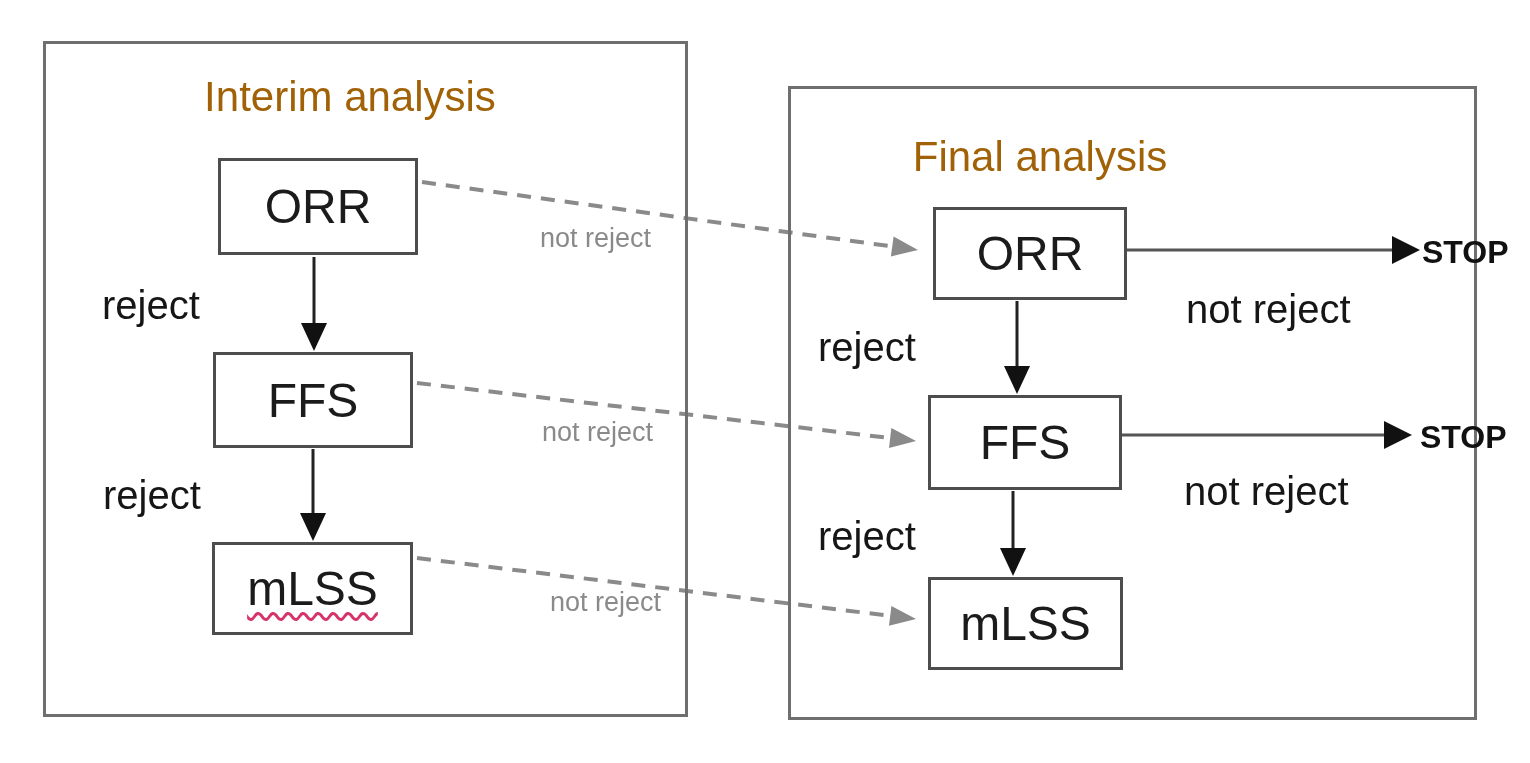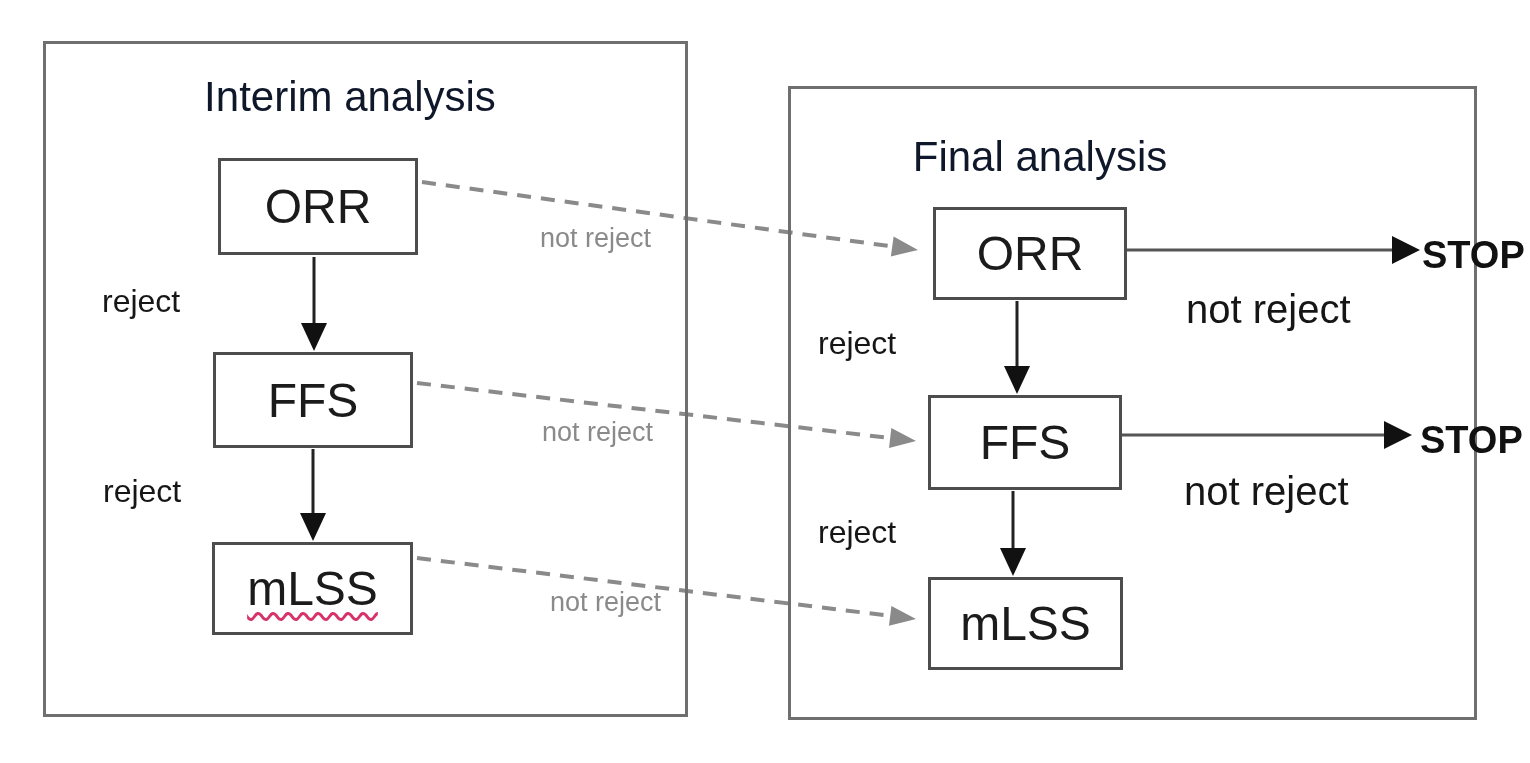--- a/index.html
+++ b/index.html
@@ -3,45 +3,45 @@
 <meta charset="utf-8">
 <style>
   html,body{margin:0;padding:0;background:#fff;}
   .canvas{
     position:relative;width:1530px;height:763px;background:#ffffff;
     font-family:"Liberation Sans",sans-serif;color:#1b1b1b;overflow:hidden;
   }
   .panel{position:absolute;border:3px solid #6f6f6f;background:transparent;}
   .panel-interim{left:43px;top:41px;width:639px;height:670px;}
   .panel-final{left:788px;top:86px;width:683px;height:628px;}
-  .panel-title{position:absolute;font-size:42px;font-weight:400;line-height:1;text-align:center;color:#0f172a;}
+  .panel-title{position:absolute;font-size:42px;font-weight:400;line-height:1;text-align:center;color:#a16207;}
   .title-interim{left:140px;top:76px;width:420px;}
   .title-final{left:830px;top:136px;width:420px;}
   .node{
     position:absolute;border:3px solid #4d4d4d;background:#ffffff;
     display:flex;align-items:center;justify-content:center;
     font-size:48px;color:#1b1b1b;box-sizing:border-box;
   }
   .n-i-orr {left:218px;top:158px;width:200px;height:97px;}
   .n-i-ffs {left:213px;top:352px;width:200px;height:96px;}
   .n-i-mlss{left:212px;top:542px;width:201px;height:93px;}
   .n-f-orr {left:933px;top:207px;width:194px;height:93px;}
   .n-f-ffs {left:928px;top:395px;width:194px;height:95px;}
   .n-f-mlss{left:928px;top:577px;width:195px;height:93px;}
   .squiggle{text-decoration-line:underline;text-decoration-style:wavy;
     text-decoration-color:#d6336c;text-decoration-thickness:3px;text-underline-offset:7px;}
   .lbl{position:absolute;line-height:1;white-space:nowrap;}
-  .lbl-reject{font-size:32px;color:#161616;}
+  .lbl-reject{font-size:40px;color:#161616;}
   .r-i1{left:102px;top:285px;} .r-i2{left:103px;top:475px;}
   .r-f1{left:818px;top:327px;} .r-f2{left:818px;top:516px;}
   .lbl-notreject-black{font-size:40px;color:#161616;}
   .nr-f1{left:1186px;top:289px;} .nr-f2{left:1184px;top:471px;}
   .lbl-notreject-gray{font-size:27px;color:#8a8a8a;}
   .nr-c1{left:540px;top:225px;} .nr-c2{left:542px;top:419px;} .nr-c3{left:550px;top:589px;}
-  .lbl-stop{font-size:38px;font-weight:700;color:#111;}
+  .lbl-stop{font-size:32px;font-weight:700;color:#111;}
   .stop-1{left:1422px;top:236px;} .stop-2{left:1420px;top:421px;}
   svg.arrows{position:absolute;left:0;top:0;width:1530px;height:763px;pointer-events:none;}
 </style>
 </head>
 <body>
 
 <div class="canvas">
 
   <svg class="arrows" viewBox="0 0 1530 763" xmlns="http://www.w3.org/2000/svg">
     <defs>

